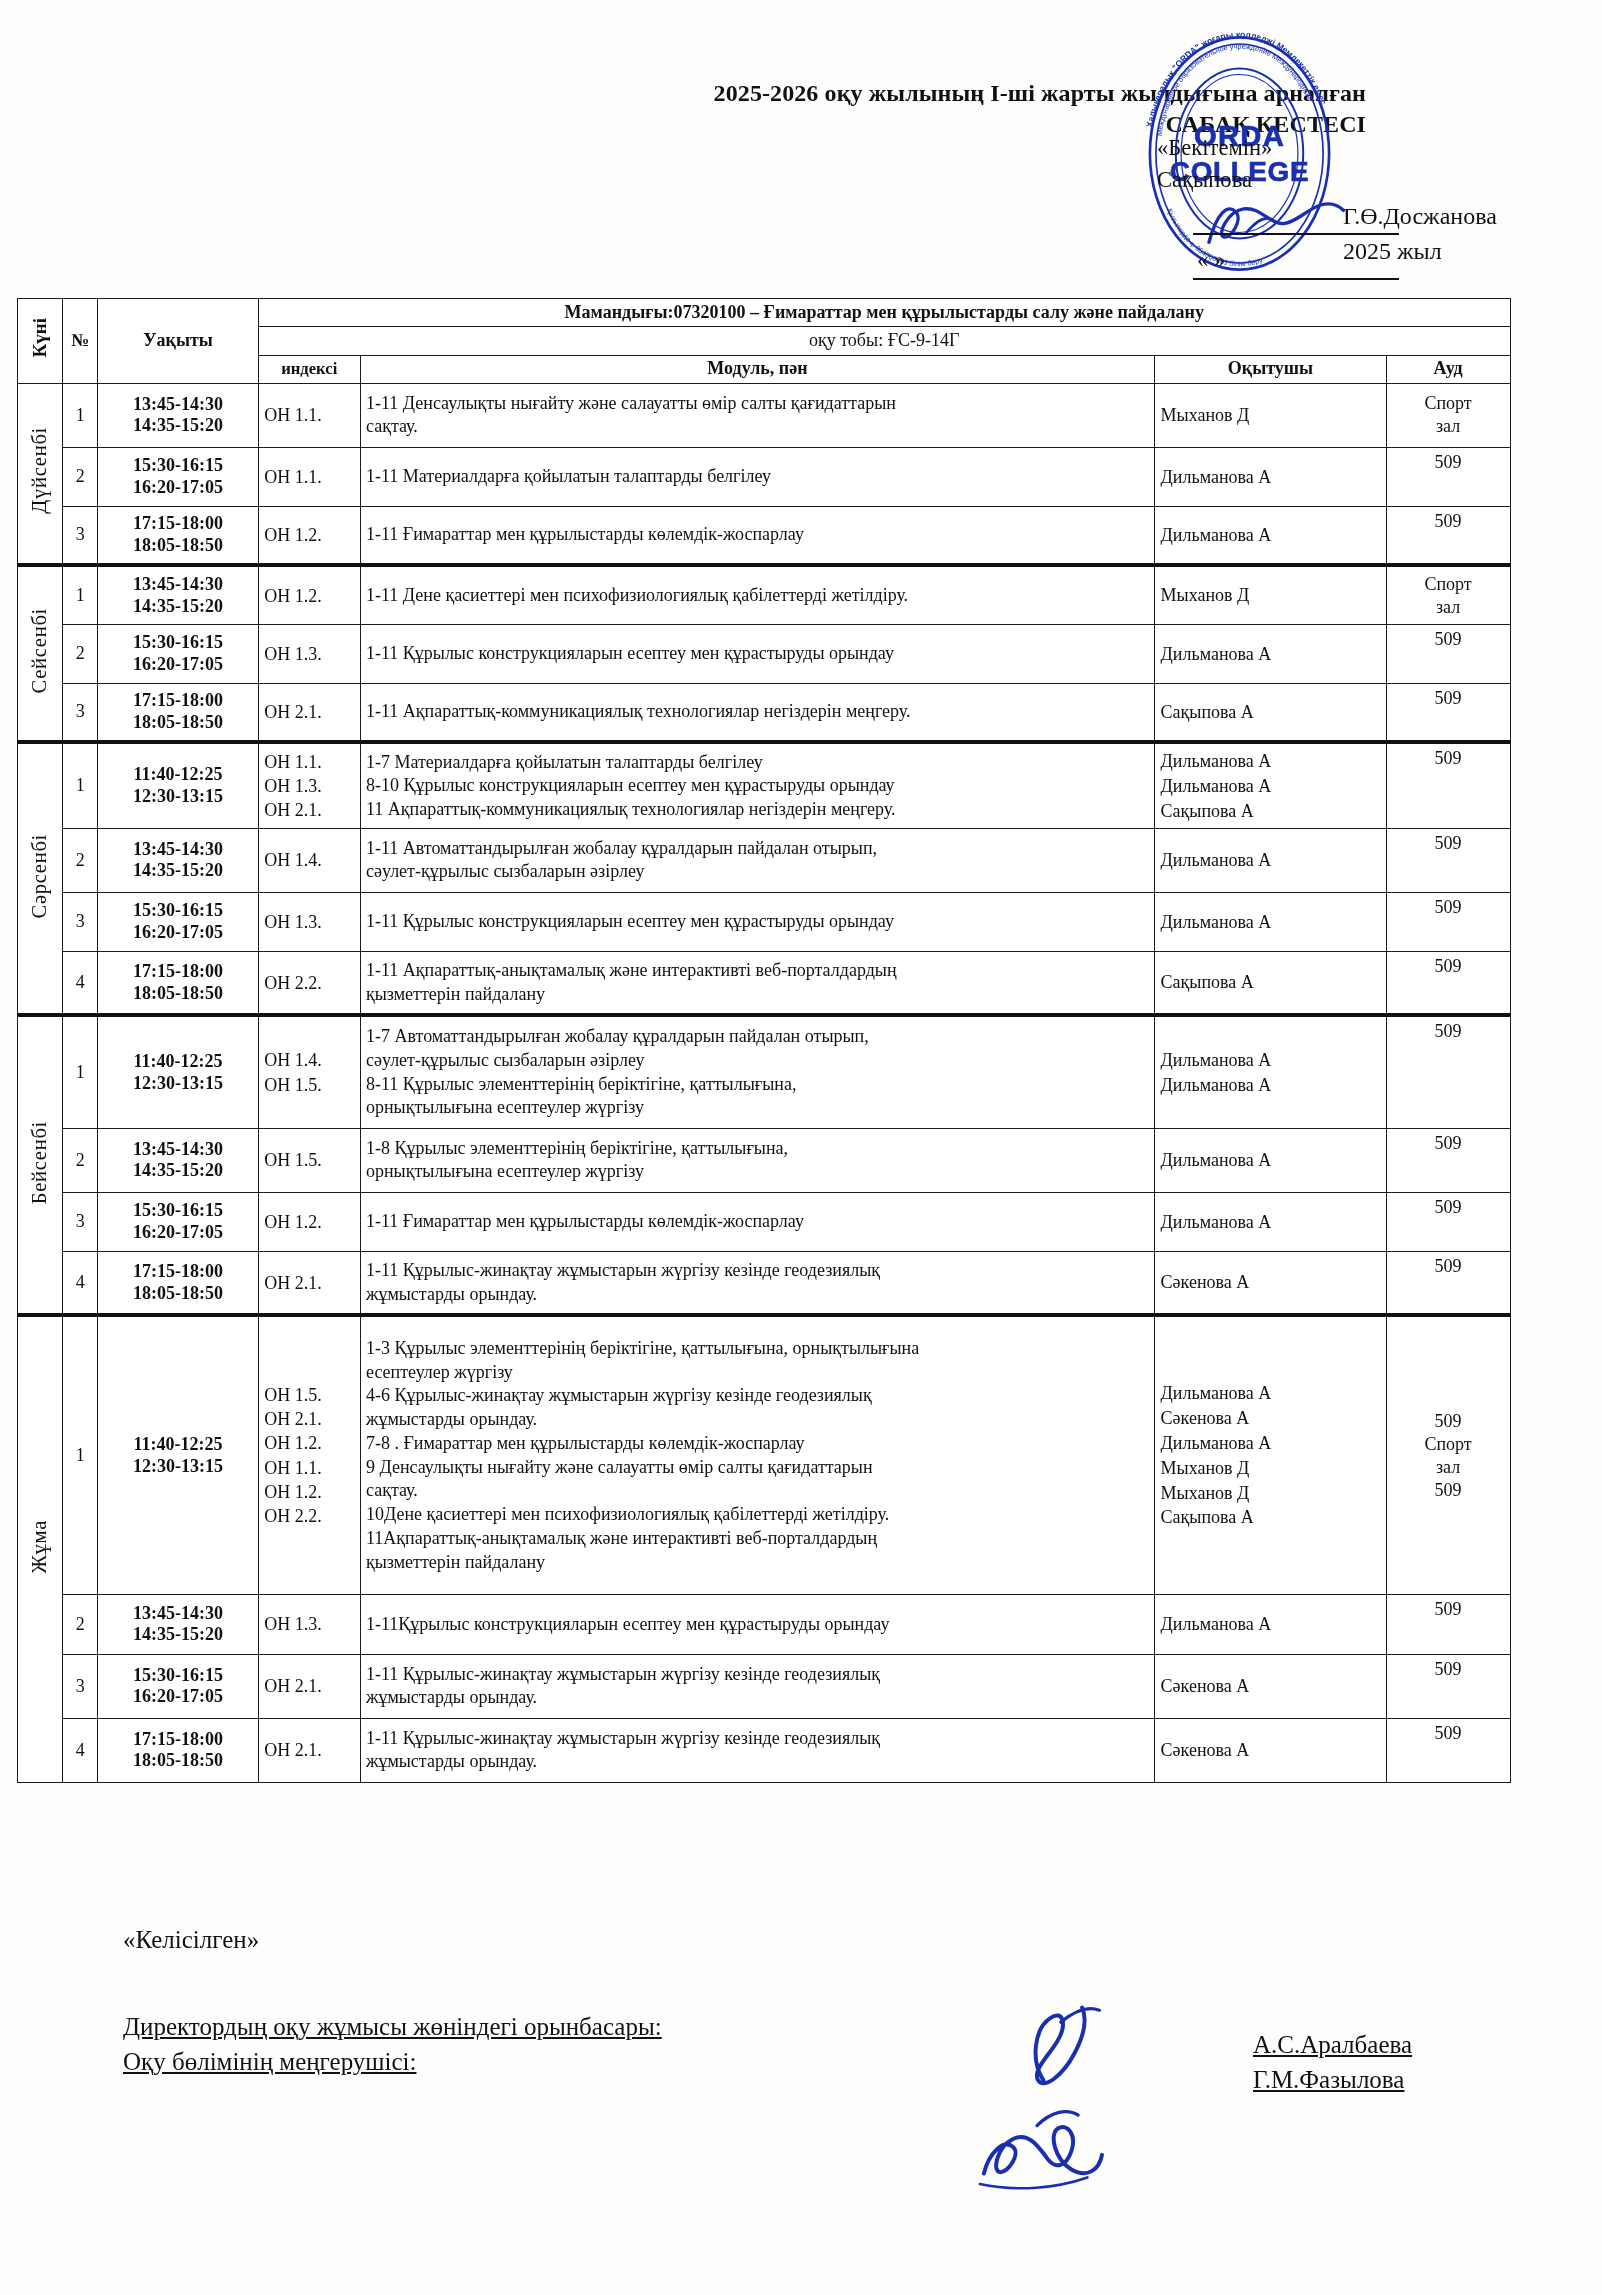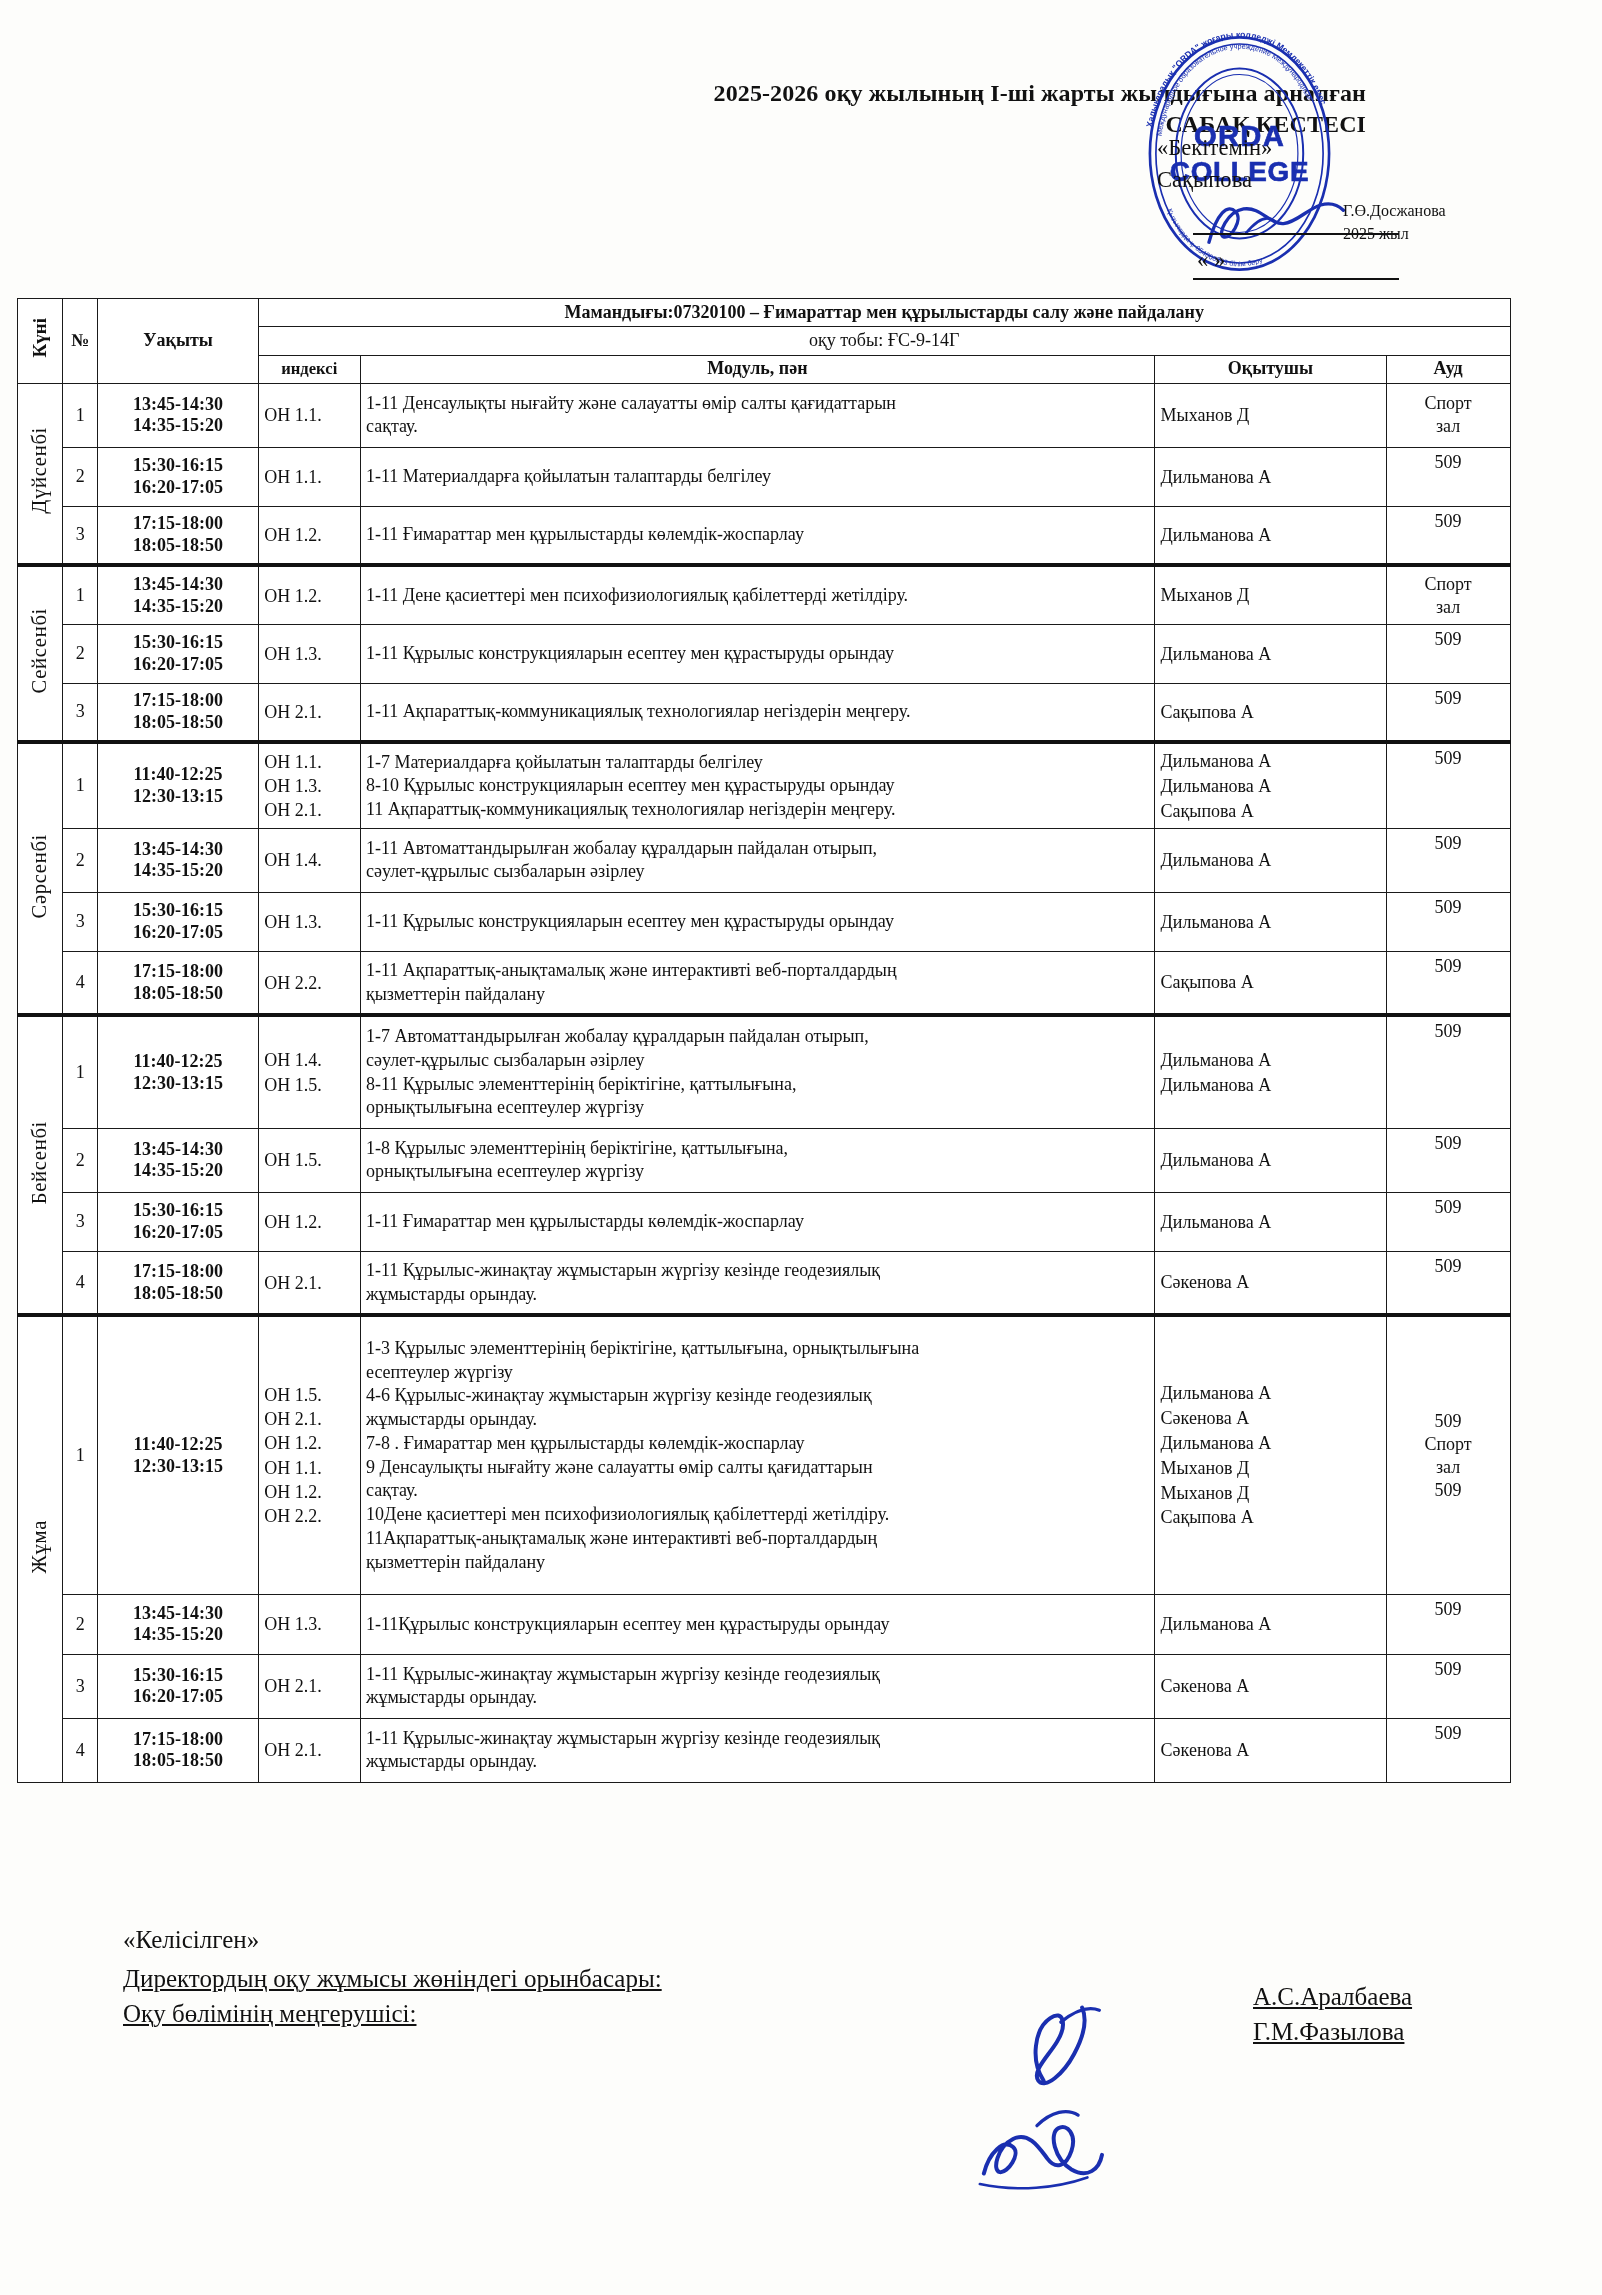--- a/index.html
+++ b/index.html
@@ -28,21 +28,21 @@
 
   
   .approve{
     position:absolute; top:133px; left:1157px; width:346px;
     text-align:left; font-size:22.6px; line-height:1.3;
   }
   .approve .q{ font-weight:normal; }
   .approve .dirline{ margin-top:2.7px; }
   .sig-names{
     position:absolute; top:199px; left:1343px; width:253px;
-    font-size:16px; line-height:1.45;
+    font-size:24px; line-height:1.45;
   }
   .sig-rule{
     position:absolute; background:#111; height:2px;
   }
 
   
   .stamp{
     position:absolute; left:1130px; top:26.6px;
     width:219px; height:253px;
     pointer-events:none;
@@ -107,21 +107,21 @@
   tr.day-sep > td{ border-top:4.7px solid #111; }
 
   
   td.idx.mid{ vertical-align:middle; }
 
   
   .footer{
     position:absolute; left:123px; top:1921px; width:1396px;
     font-size:25px; line-height:1.55;
   }
-  .footer .agree{ }
+  .footer .agree{ margin-bottom:48px; }
   .footer .row{ position:relative; height:35px; }
   .footer .role{ position:absolute; left:0; top:0;text-decoration:underline; }
   .footer .name{ position:absolute; left:1130px; top:18px;text-decoration:underline; }
 
   .sign2{
     position:absolute; left:957px; top:1981px;
     width:213px; height:219px; pointer-events:none;
   }
   .sign2 svg{width:100%;height:100%;}
 </style>

